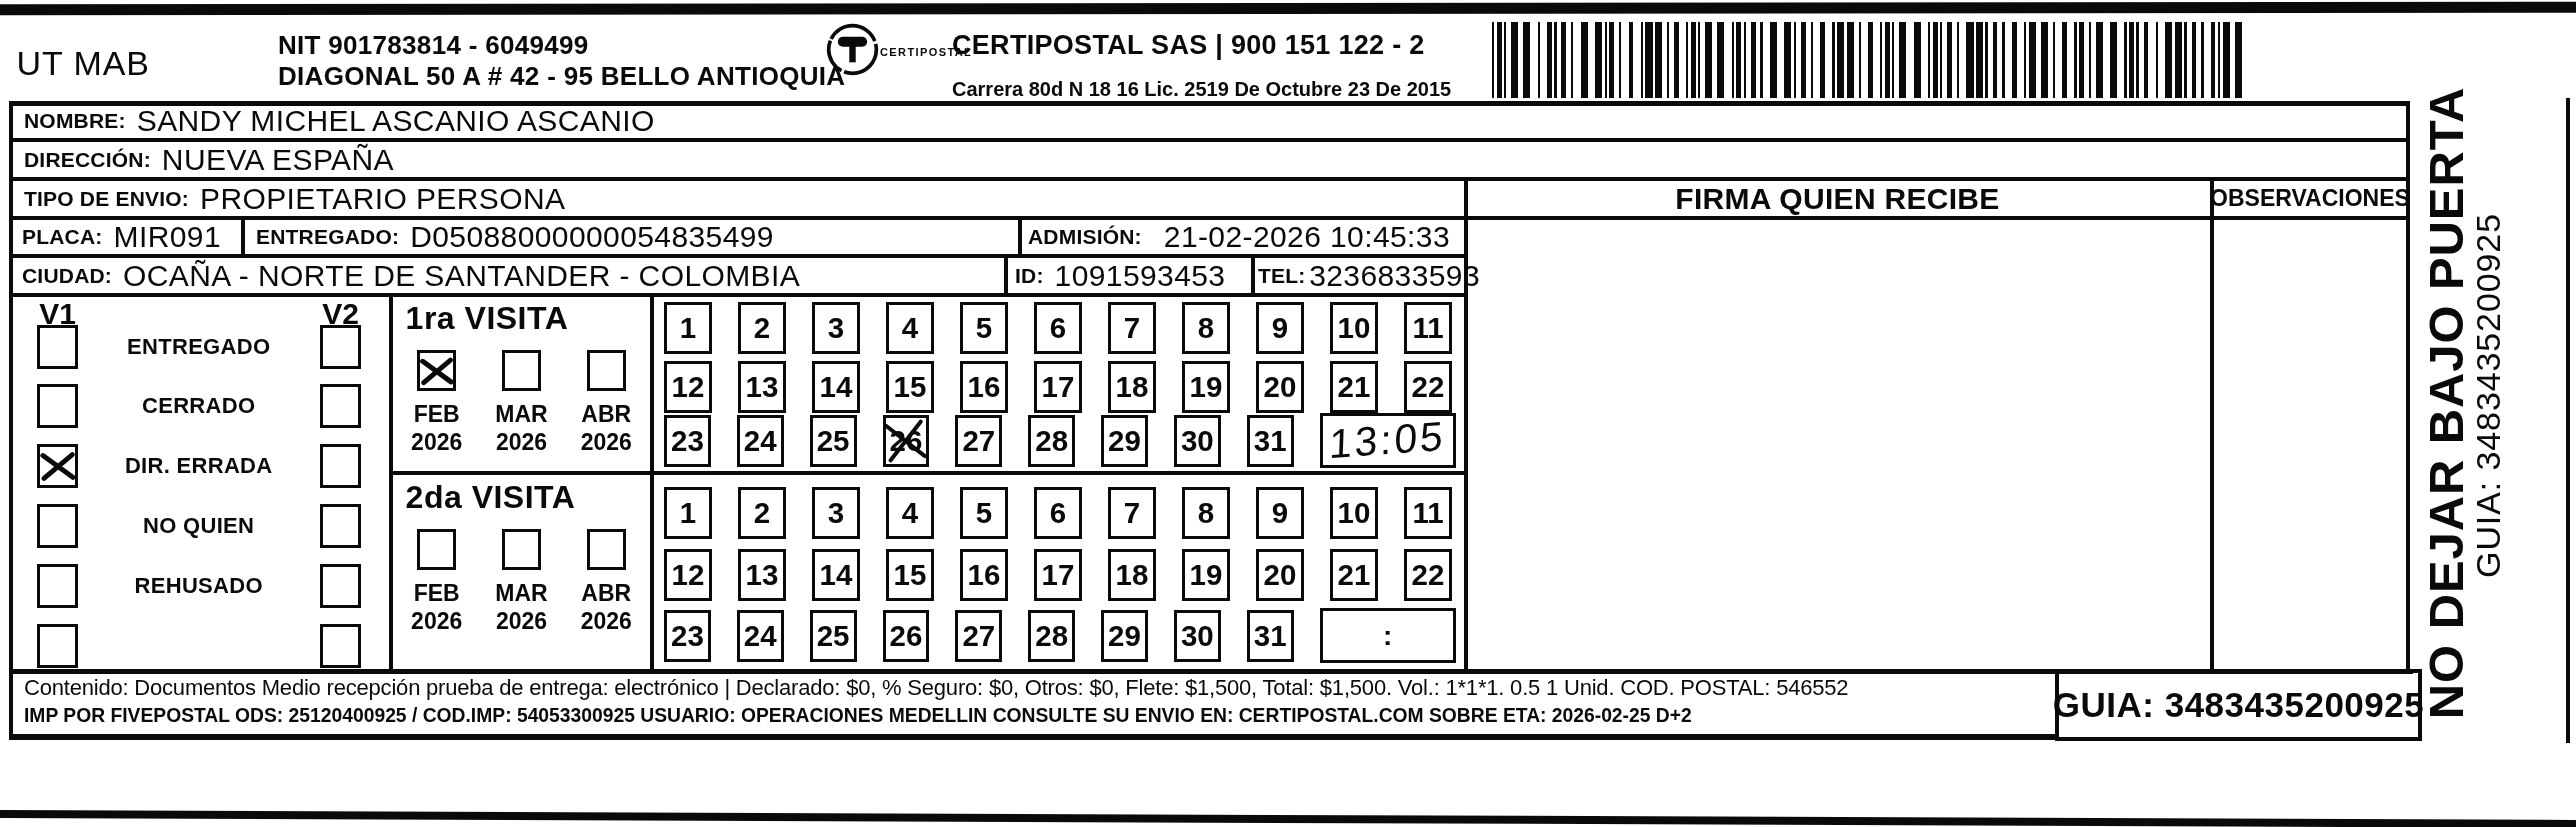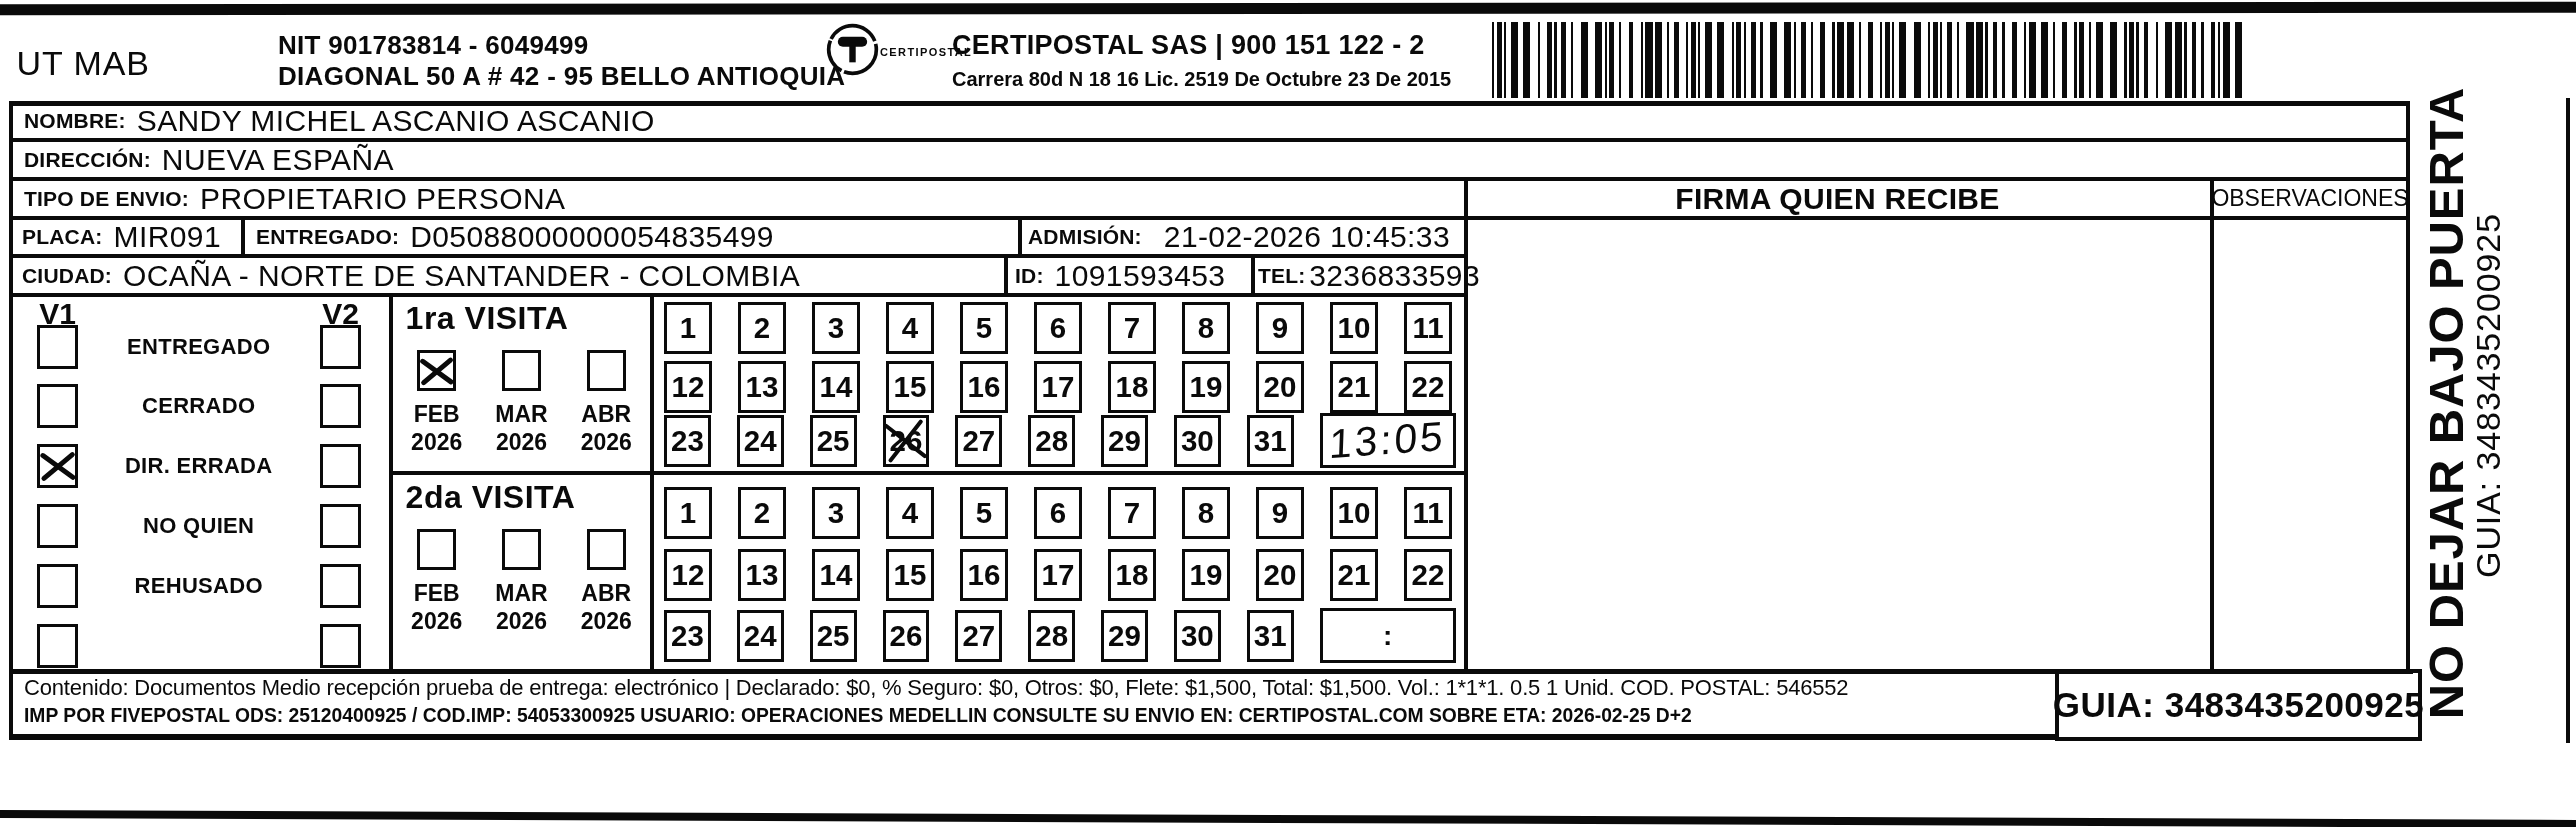--- a/index.html
+++ b/index.html
@@ -11,33 +11,33 @@
   #scan-bottom{position:absolute;left:0;top:810px;width:2576px;height:8.3px;background:#0a0a0a;transform:rotate(0.22deg);transform-origin:left center;}
   #right-edge{position:absolute;left:2566px;top:98px;width:3.7px;height:645px;background:#0a0a0a;}
   
   #sender{position:absolute;left:16.6px;top:44px;font-size:34px;letter-spacing:0.9px;}
   #nit-block{position:absolute;left:278px;top:29.5px;font-size:26px;font-weight:700;line-height:31px;letter-spacing:0.3px;}
   #logo{position:absolute;left:825px;top:22px;width:107px;display:flex;align-items:center;}
   .logo-caption{font-size:11px;font-weight:700;letter-spacing:1.4px;margin-top:1.8px;}
   .logo-squiggle{width:77px;border-top:2.8px dotted #0a0a0a;margin-top:3.7px;height:0;}
   #company{position:absolute;left:952px;top:29.5px;}
   #company-line1{font-size:27px;font-weight:700;letter-spacing:0.3px;}
-  #company-line2{font-size:20px;font-weight:700;margin-top:7px;}
+  #company-line2{font-size:20px;font-weight:700;margin-top:17px;}
   #barcode{position:absolute;left:1492px;top:22px;width:755px;height:76px;display:flex;align-items:stretch;overflow:hidden;}
   .bar{height:100%;background:#0a0a0a;flex:none;}
   
   .frow{position:absolute;display:flex;align-items:center;gap:11px;height:37px;white-space:nowrap;}
   .frow.wide{gap:22px;} .frow.tight{gap:3.7px;}
   .flabel{font-size:21px;font-weight:700;letter-spacing:0.2px;}
   .fvalue{font-size:30px;letter-spacing:0.4px;}
   #row-nombre{left:24px;top:102px;} #row-direccion{left:24px;top:141px;} #row-tipo{left:24px;top:180px;}
   #cell-placa{left:22px;top:218px;} #cell-documento{left:256px;top:218px;} #cell-admision{left:1028px;top:218px;}
   #cell-ciudad{left:22px;top:257px;} #cell-id{left:1015px;top:257px;} #cell-tel{left:1258px;top:257px;}
   #cell-firma{position:absolute;left:1468px;top:181px;width:739px;height:35px;display:flex;align-items:center;justify-content:center;font-size:30px;font-weight:700;letter-spacing:0.3px;}
-  #cell-observaciones{position:absolute;left:2214px;top:181px;width:192px;height:35px;display:flex;align-items:center;justify-content:center;font-size:23px;font-weight:400;}
+  #cell-observaciones{position:absolute;left:2214px;top:181px;width:192px;height:35px;display:flex;align-items:center;justify-content:center;font-size:23px;font-weight:700;}
   
   #status{position:absolute;left:9.2px;top:297px;width:379px;height:372px;}
   .vh{position:absolute;top:0;width:41px;text-align:center;font-size:30px;font-weight:700;}
   #v1-header{left:28px;} #v2-header{left:311px;}
   .status-row{position:absolute;left:0;width:100%;height:44px;}
   .s-box{position:absolute;top:0;width:41px;height:44px;border:3.7px solid #0a0a0a;box-sizing:border-box;}
   .s-box.v1{left:28px;} .s-box.v2{left:311px;}
   .s-label{position:absolute;left:77px;right:77px;text-align:center;line-height:44px;font-size:22px;font-weight:700;letter-spacing:0.3px;}
   
   #visit-0{position:absolute;left:389px;top:293px;width:1076px;height:180px;}

